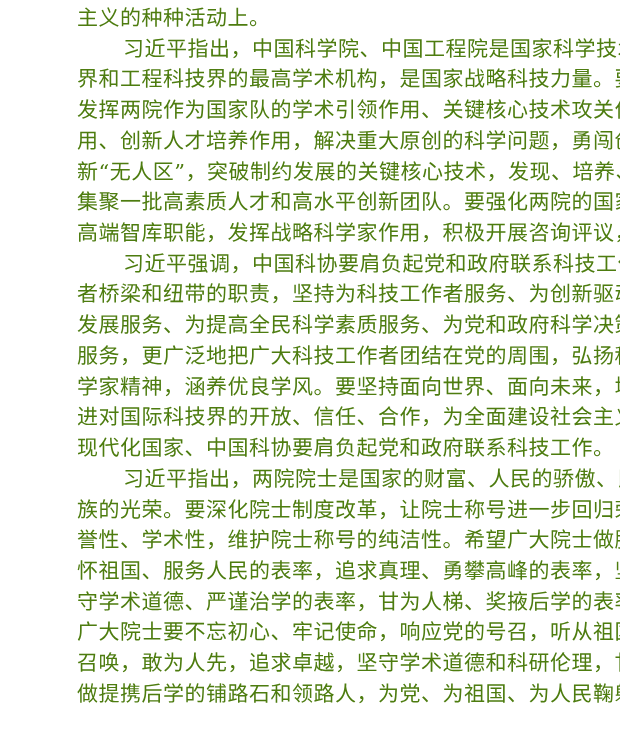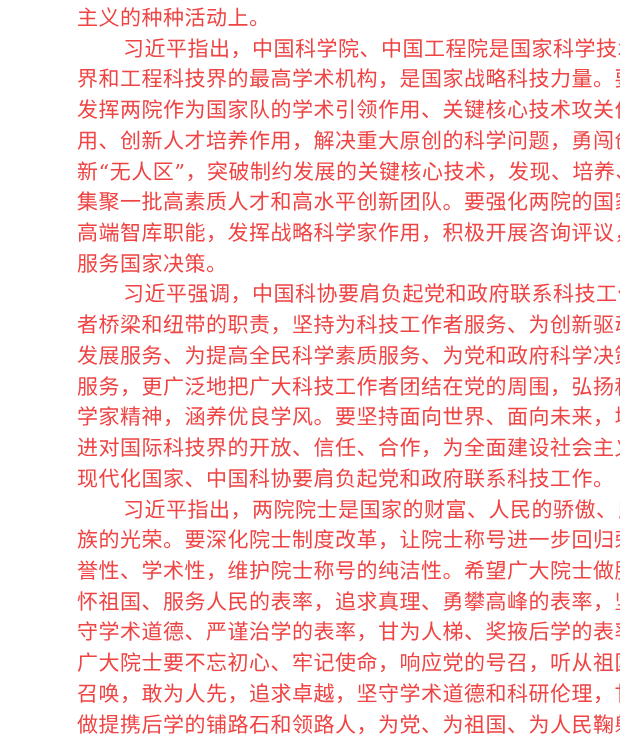--- a/index.html
+++ b/index.html
@@ -18,21 +18,21 @@
   #text-block {
     position: absolute;
     left: 77px;
     top: 3px;
     width: 543px;
   }
   .ln {
     height: 30.72px;
     line-height: 30.72px;
     font-size: 21px;
-    color: #ef4444;
+    color: #4d7c0f;
     letter-spacing: 0.5px;
     text-align: justify;
     text-align-last: justify;
     overflow: hidden;
     white-space: nowrap;
   }
   .ln.end {
     text-align: left;
     text-align-last: left;
   }
@@ -46,21 +46,20 @@
 <div id="page">
   <div id="text-block">
     <div class="ln end">主义的种种活动上。</div>
     <div class="ln indent">习近平指出，中国科学院、中国工程院是国家科学技术</div>
     <div class="ln">界和工程科技界的最高学术机构，是国家战略科技力量。要</div>
     <div class="ln">发挥两院作为国家队的学术引领作用、关键核心技术攻关作</div>
     <div class="ln">用、创新人才培养作用，解决重大原创的科学问题，勇闯创</div>
     <div class="ln">新“无人区”，突破制约发展的关键核心技术，发现、培养、</div>
     <div class="ln">集聚一批高素质人才和高水平创新团队。要强化两院的国家</div>
     <div class="ln">高端智库职能，发挥战略科学家作用，积极开展咨询评议，</div>
-    <div class="ln end">服务国家决策。</div>
     <div class="ln indent">习近平强调，中国科协要肩负起党和政府联系科技工作</div>
     <div class="ln">者桥梁和纽带的职责，坚持为科技工作者服务、为创新驱动</div>
     <div class="ln">发展服务、为提高全民科学素质服务、为党和政府科学决策</div>
     <div class="ln">服务，更广泛地把广大科技工作者团结在党的周围，弘扬科</div>
     <div class="ln">学家精神，涵养优良学风。要坚持面向世界、面向未来，增</div>
     <div class="ln">进对国际科技界的开放、信任、合作，为全面建设社会主义</div>
     <div class="ln end">现代化国家、中国科协要肩负起党和政府联系科技工作。</div>
     <div class="ln indent">习近平指出，两院院士是国家的财富、人民的骄傲、民</div>
     <div class="ln">族的光荣。要深化院士制度改革，让院士称号进一步回归荣</div>
     <div class="ln">誉性、学术性，维护院士称号的纯洁性。希望广大院士做胸</div>

